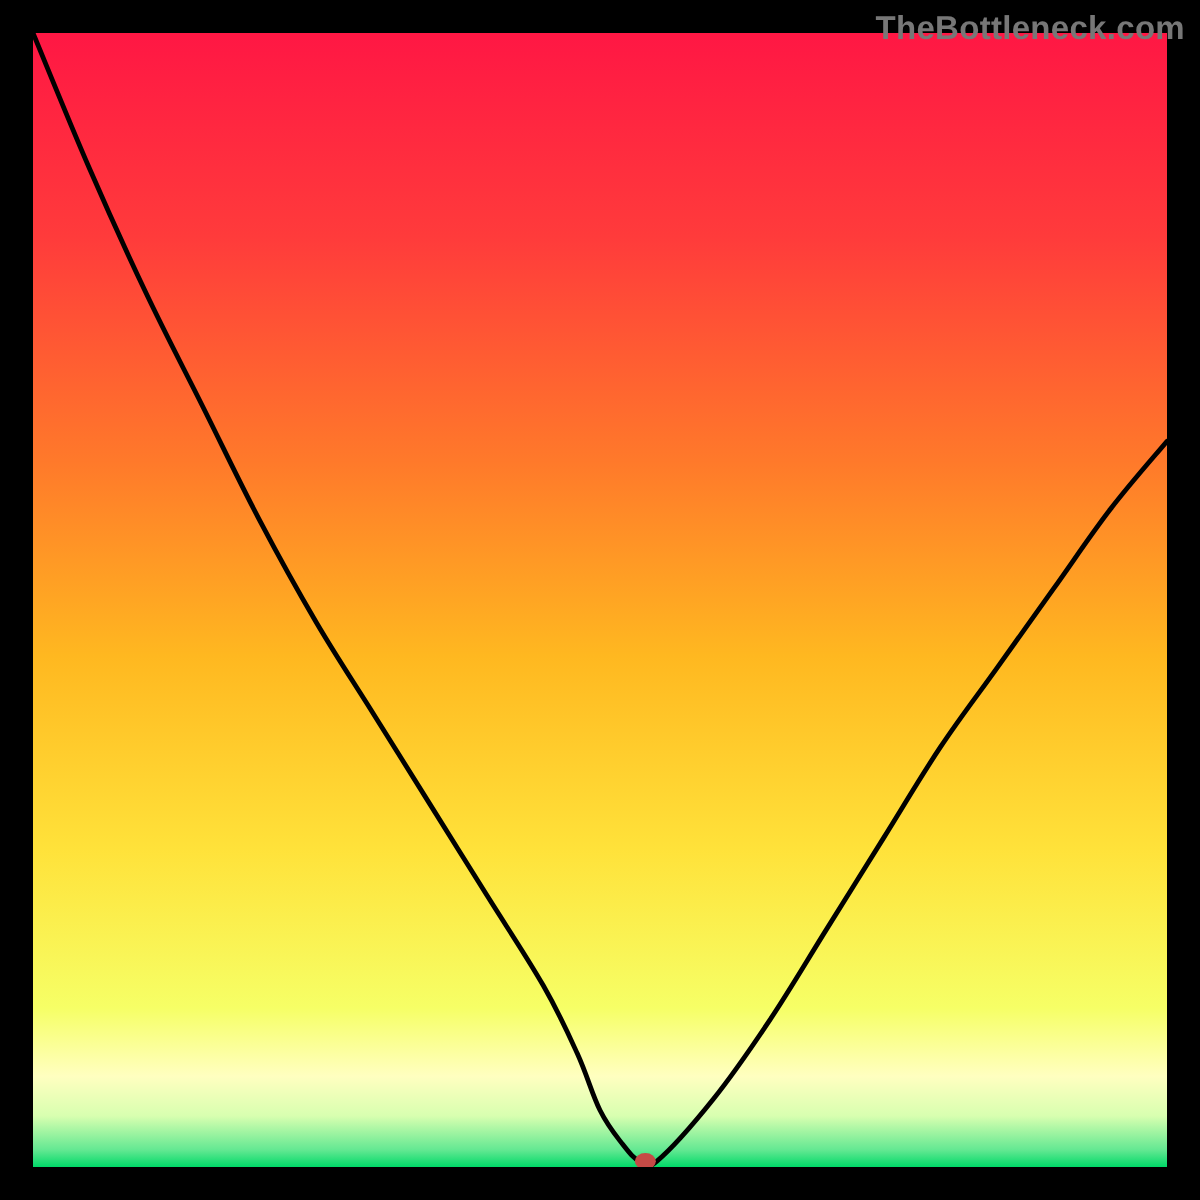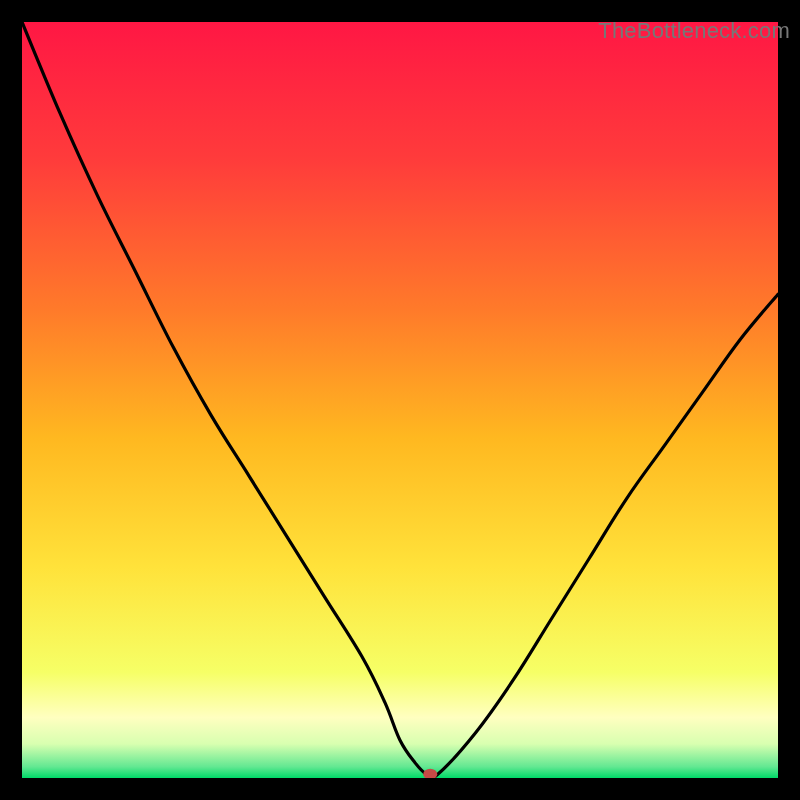--- a/index.html
+++ b/index.html
@@ -14,25 +14,25 @@
   .frame {
     position: absolute;
     left: 22px;
     top: 22px;
     width: 756px;
     height: 756px;
     background: #000;
   }
   .watermark {
     position: absolute;
-    top: 18px;
+    top: 6px;
     right: 10px;
     color: #777;
     font-size: 22px;
-    font-weight: 400;
+    font-weight: 700;
     letter-spacing: 0.2px;
     z-index: 10;
   }
   svg {
     display: block;
   }
 </style>
 </head>
 <body>
 

